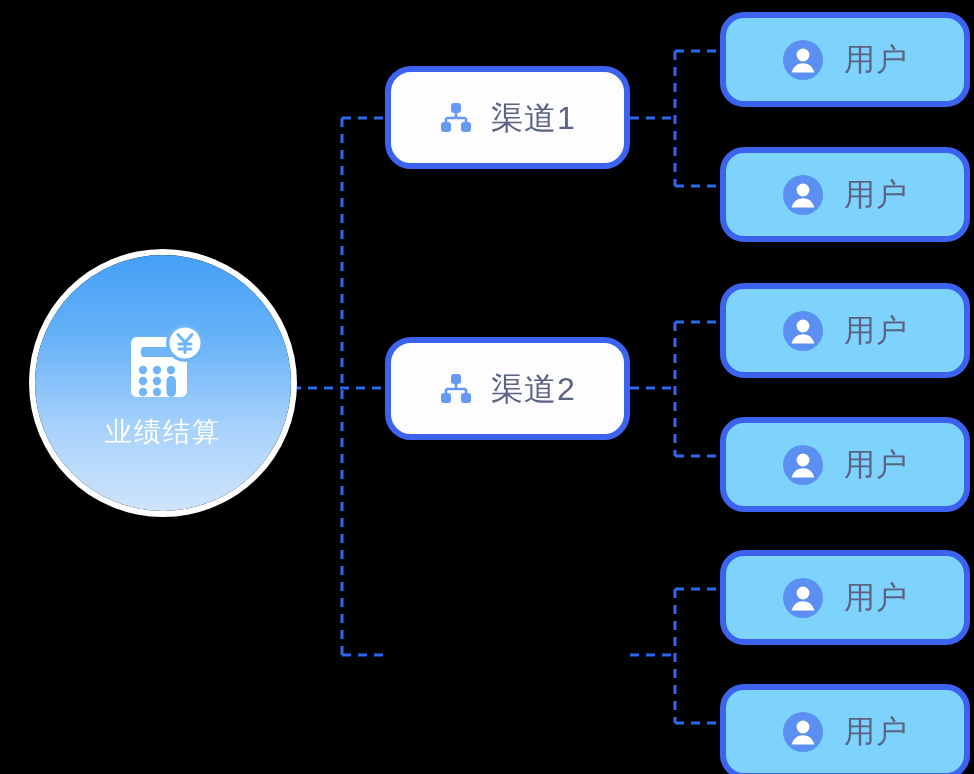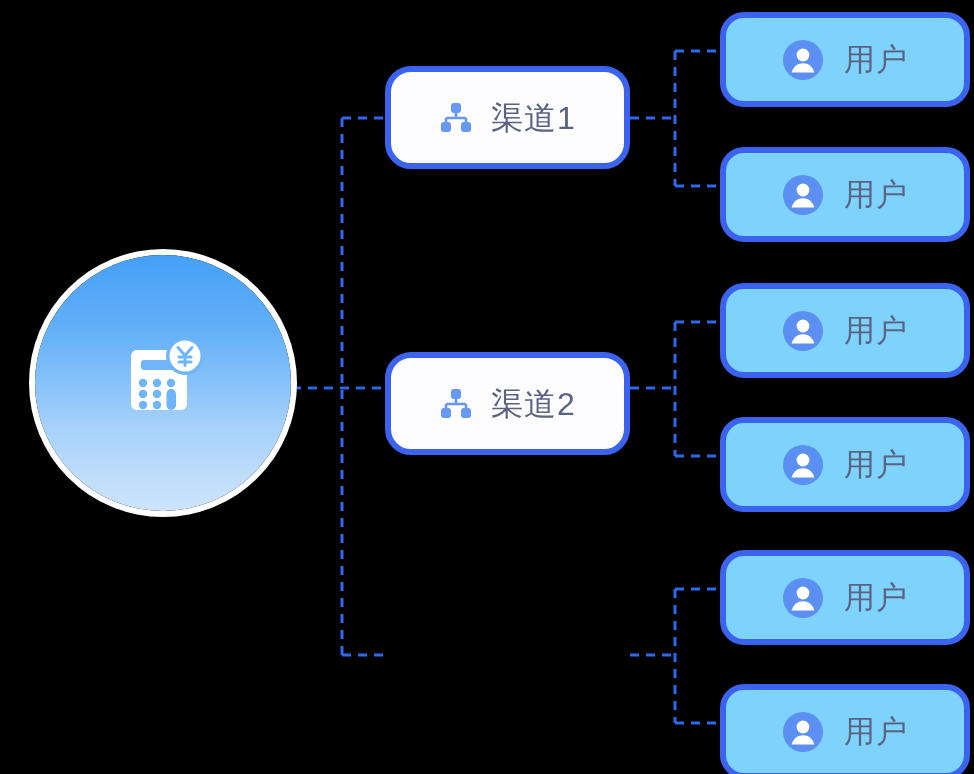--- a/index.html
+++ b/index.html
@@ -164,33 +164,34 @@
         <circle cx="40" cy="60" r="4.2"></circle>
         <circle cx="26" cy="71" r="4.2"></circle>
         <circle cx="40" cy="71" r="4.2"></circle>
         <rect x="49.5" y="55" width="9.5" height="21" rx="4.7"></rect>
       </g>
 
       <circle cx="68" cy="22" r="19" fill="#6fb6f8"></circle>
       <circle cx="68" cy="22" r="15.5" fill="#ffffff"></circle>
       <path d="M61 13.5 L68 21.5 L75 13.5 M62 23 H74 M62 28 H74 M68 21.5 V31.5" stroke="#6fb6f8" stroke-width="3" stroke-linecap="round" fill="none"></path>
     </svg>
+    <div class="root-label">业绩结算</div>
   </div>
 
   <div class="channel-node" style="top:66px">
     <svg class="channel-icon" viewBox="0 0 34 34">
       <path d="M17 11 V17 M7 17 H27 M7 17 V22 M27 17 V22" stroke="#6699f5" stroke-width="2.6" fill="none"></path>
       <rect x="12" y="2" width="10" height="10" rx="3" fill="#6699f5"></rect>
       <rect x="2" y="21" width="10" height="10" rx="3" fill="#6699f5"></rect>
       <rect x="22" y="21" width="10" height="10" rx="3" fill="#6699f5"></rect>
     </svg>
     <span class="channel-label">渠道1</span>
   </div>
 
-  <div class="channel-node" style="top:352px">
+  <div class="channel-node" style="top:337px">
     <svg class="channel-icon" viewBox="0 0 34 34">
       <path d="M17 11 V17 M7 17 H27 M7 17 V22 M27 17 V22" stroke="#6699f5" stroke-width="2.6" fill="none"></path>
       <rect x="12" y="2" width="10" height="10" rx="3" fill="#6699f5"></rect>
       <rect x="2" y="21" width="10" height="10" rx="3" fill="#6699f5"></rect>
       <rect x="22" y="21" width="10" height="10" rx="3" fill="#6699f5"></rect>
     </svg>
     <span class="channel-label">渠道2</span>
   </div>
 
 

